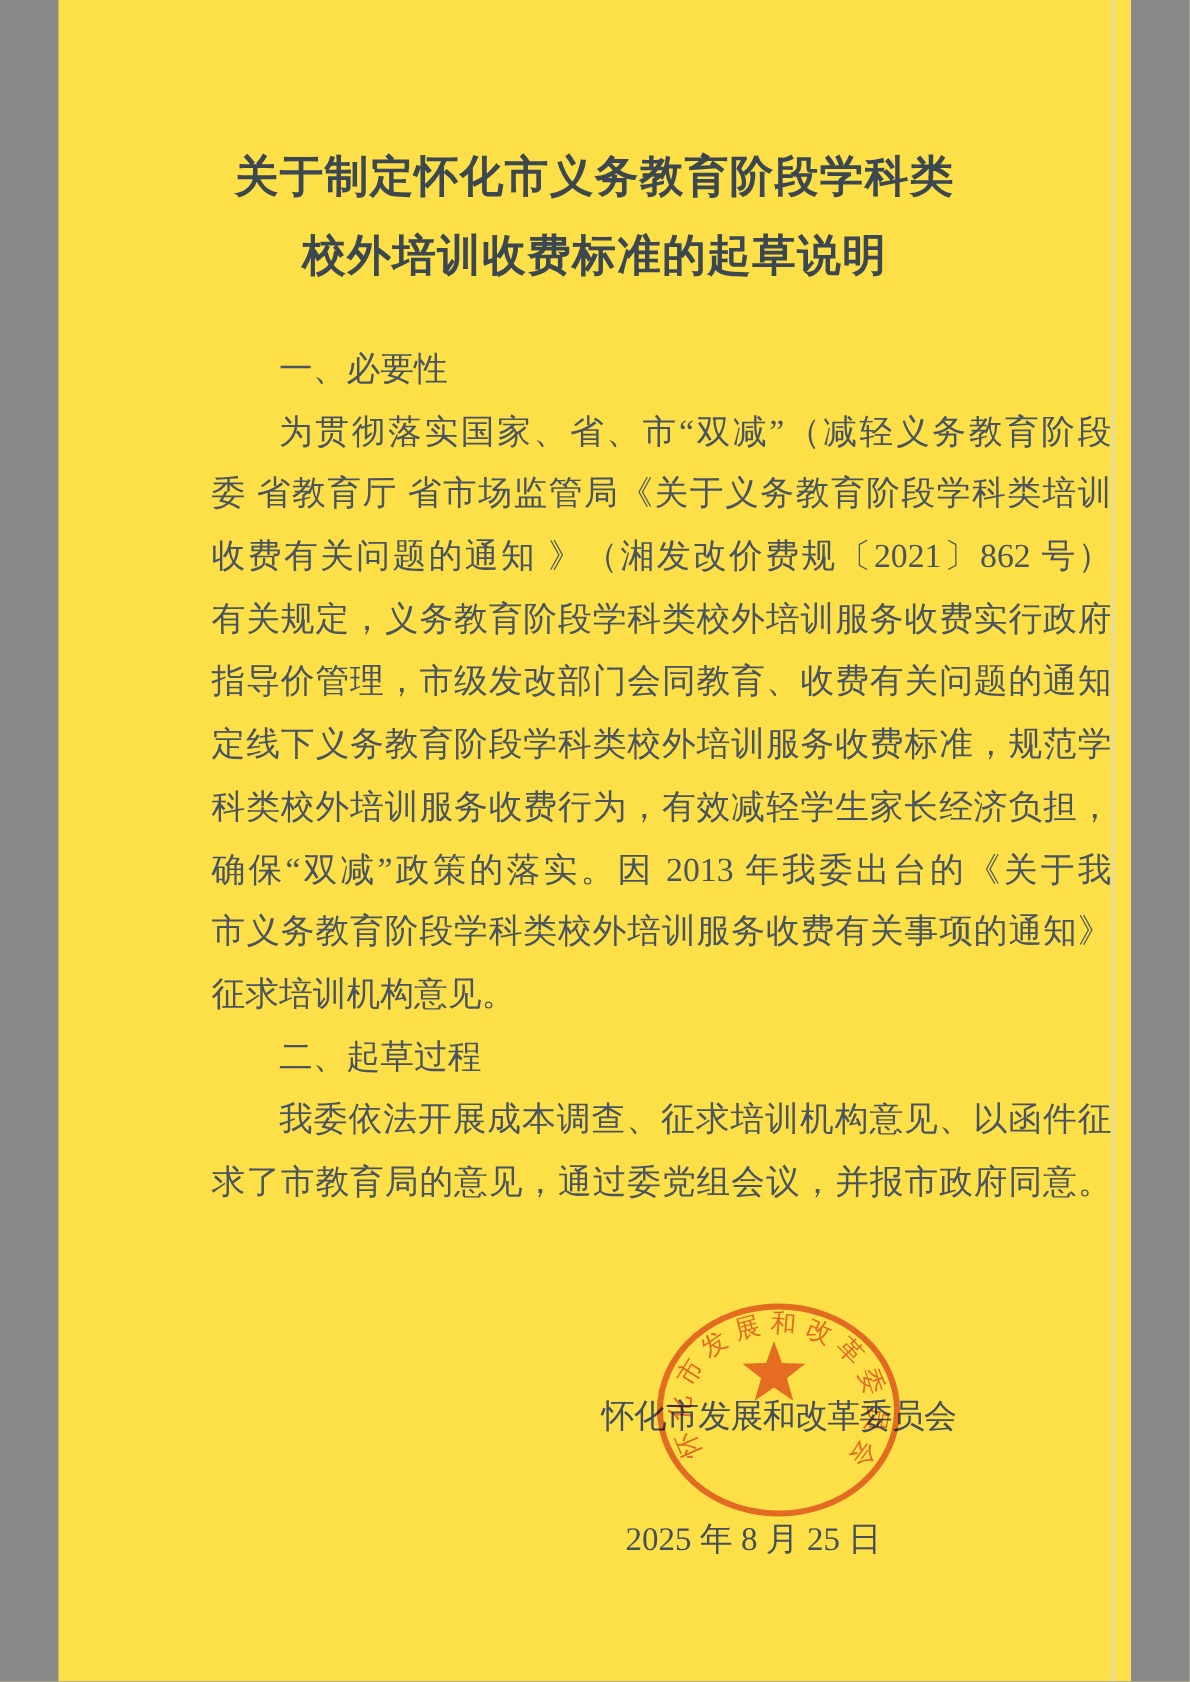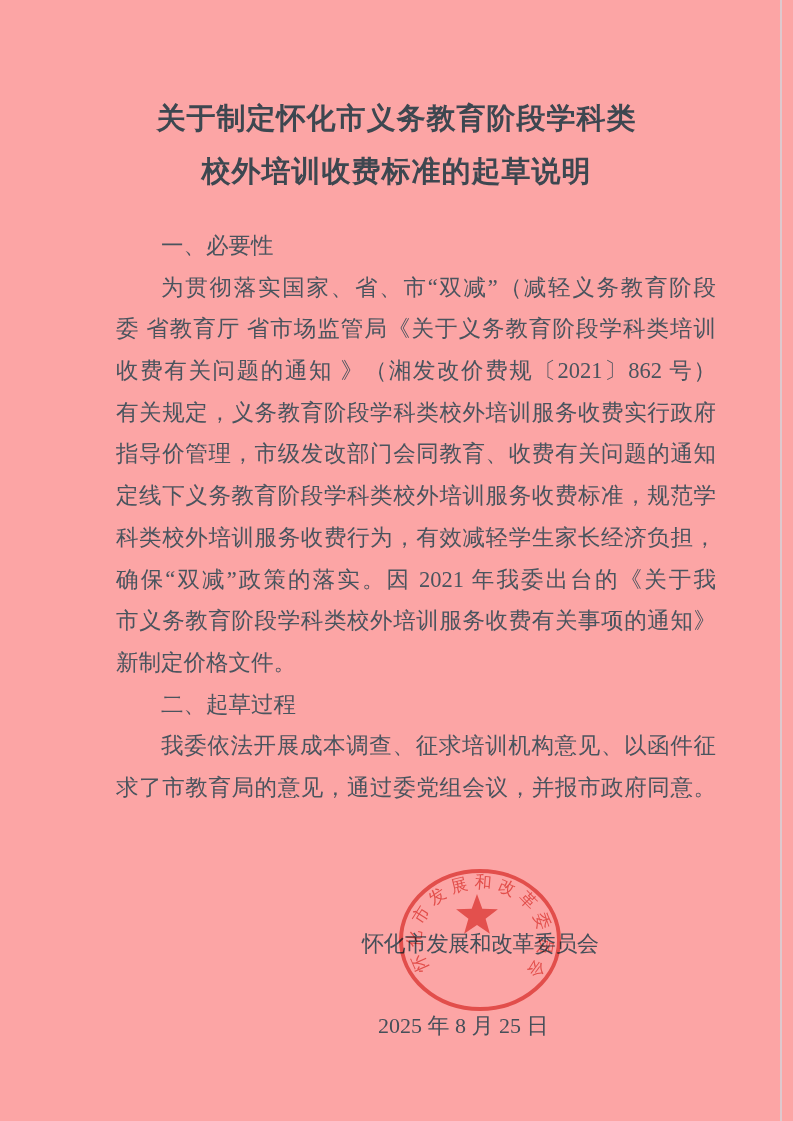--- a/index.html
+++ b/index.html
@@ -1,35 +1,35 @@
 <!DOCTYPE html>
 <html><head>
 <meta charset="utf-8">
 <style>
   html,body{margin:0;padding:0;background:#888;}
   .page{
     position:relative;
-    width:793px;height:1121px;
+    width:715px;height:1121px;
     margin:0 auto;
-    background:#fca5a5;
+    background:#fde047;
     overflow:hidden;
     font-family:"Liberation Serif","DejaVu Serif",serif;
   }
   .scan-edge{
     position:absolute;top:0;bottom:0;right:11px;width:2px;
     background:#cfdbe2;opacity:.65;
   }
   .doc-title{
     position:absolute;top:92px;left:0;right:0;
     text-align:center;
     font-size:29px;line-height:53px;font-weight:bold;
     color:#3d4750;letter-spacing:1px;
   }
   .doc-body{
-    position:absolute;left:116px;top:225px;width:600px;
+    position:absolute;left:102px;top:225px;width:600px;
     font-size:22.5px;color:#4a545e;
   }
   .line{
     height:41.7px;line-height:41.7px;white-space:nowrap;
     text-align:justify;text-align-last:justify;
     overflow:visible;
   }
   .line.indent{padding-left:45px;}
   .line.noj{text-align:left;text-align-last:left;white-space:normal;}
   .heading{font-weight:normal;}
@@ -61,23 +61,23 @@
   <div class="doc-body">
     <div class="line indent noj heading">一、必要性</div>
 
     <div class="line indent">为贯彻落实国家、省、市“双减”（减轻义务教育阶段</div>
     <div class="line">委 省教育厅 省市场监管局《关于义务教育阶段学科类培训</div>
     <div class="line">收费有关问题的通知 》（湘发改价费规〔2021〕862 号）</div>
     <div class="line">有关规定，义务教育阶段学科类校外培训服务收费实行政府</div>
     <div class="line">指导价管理，市级发改部门会同教育、收费有关问题的通知</div>
     <div class="line">定线下义务教育阶段学科类校外培训服务收费标准，规范学</div>
     <div class="line">科类校外培训服务收费行为，有效减轻学生家长经济负担，</div>
-    <div class="line">确保“双减”政策的落实。因 2021 年我委出台的《关于我</div>
+    <div class="line">确保“双减”政策的落实。因 2013 年我委出台的《关于我</div>
     <div class="line">市义务教育阶段学科类校外培训服务收费有关事项的通知》</div>
-    <div class="line noj">新制定价格文件。</div>
+    <div class="line noj">征求培训机构意见。</div>
 
     <div class="line indent noj heading">二、起草过程</div>
 
     <div class="line indent">我委依法开展成本调查、征求培训机构意见、以函件征</div>
     <div class="line">求了市教育局的意见，通过委党组会议，并报市政府同意。</div>
   </div>
 
   <div class="sig-org">怀化市发展和改革委员会</div>
 
   <div class="sig-date">2025 年 8 月 25 日</div>

